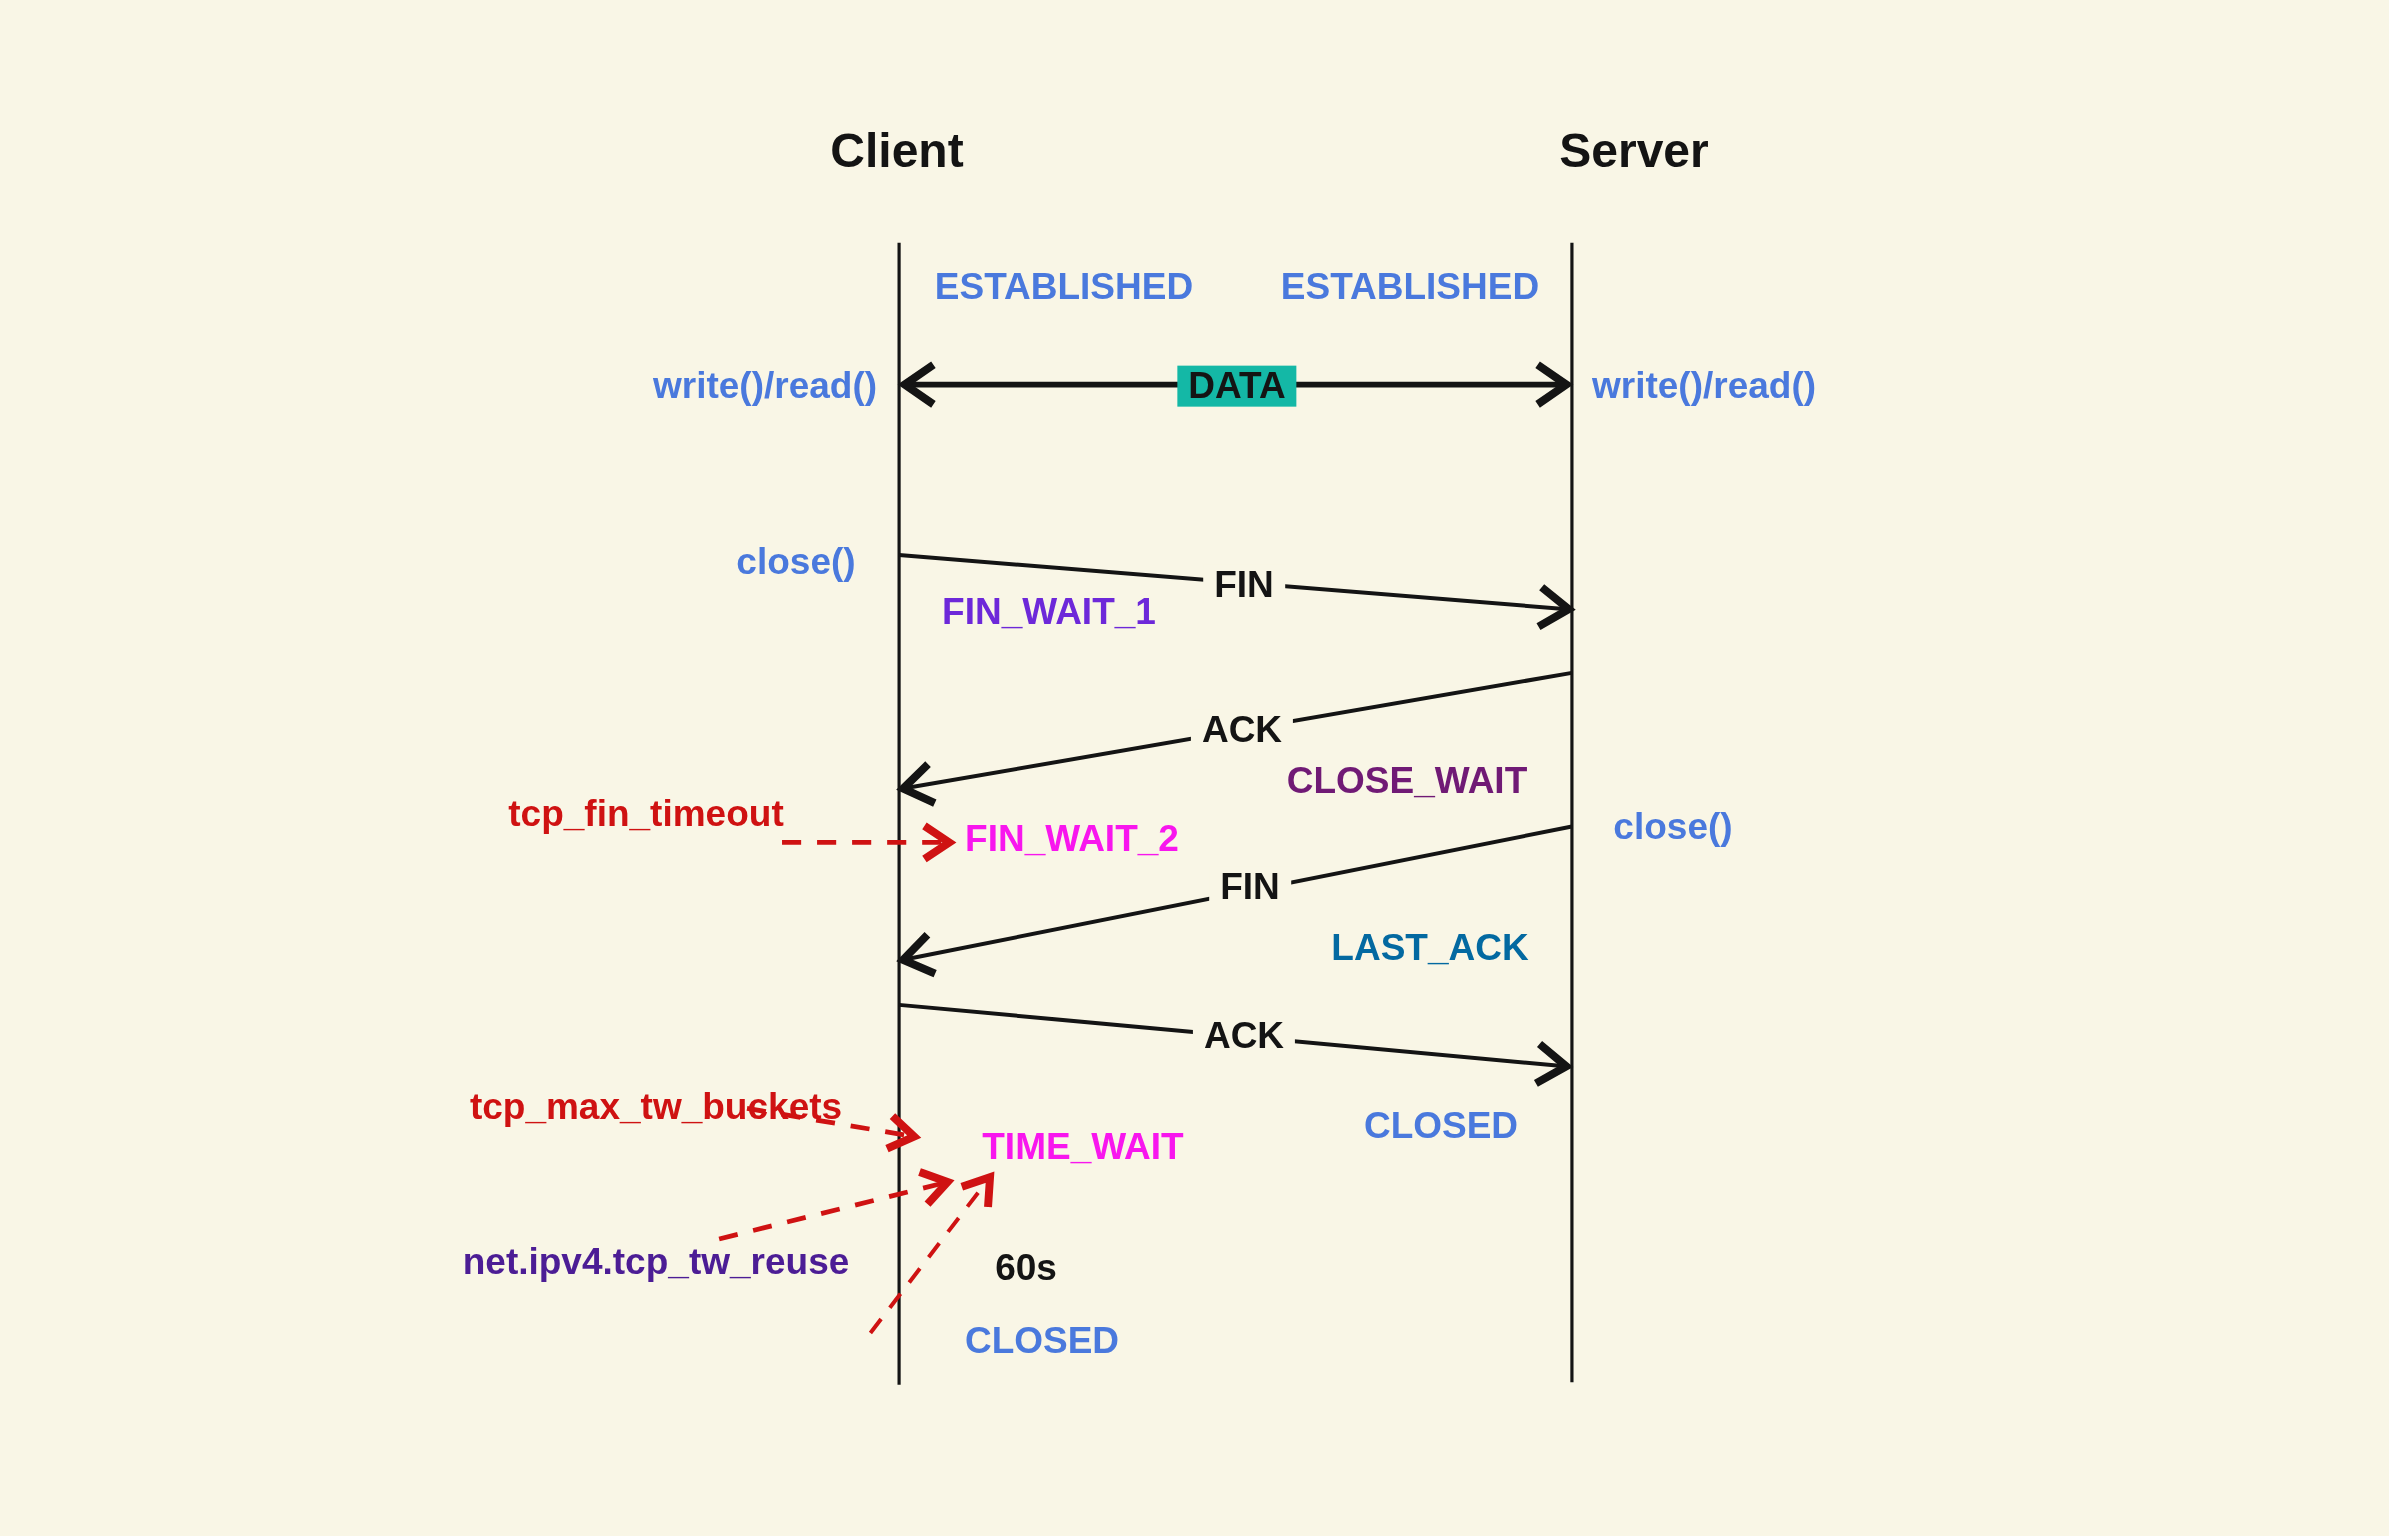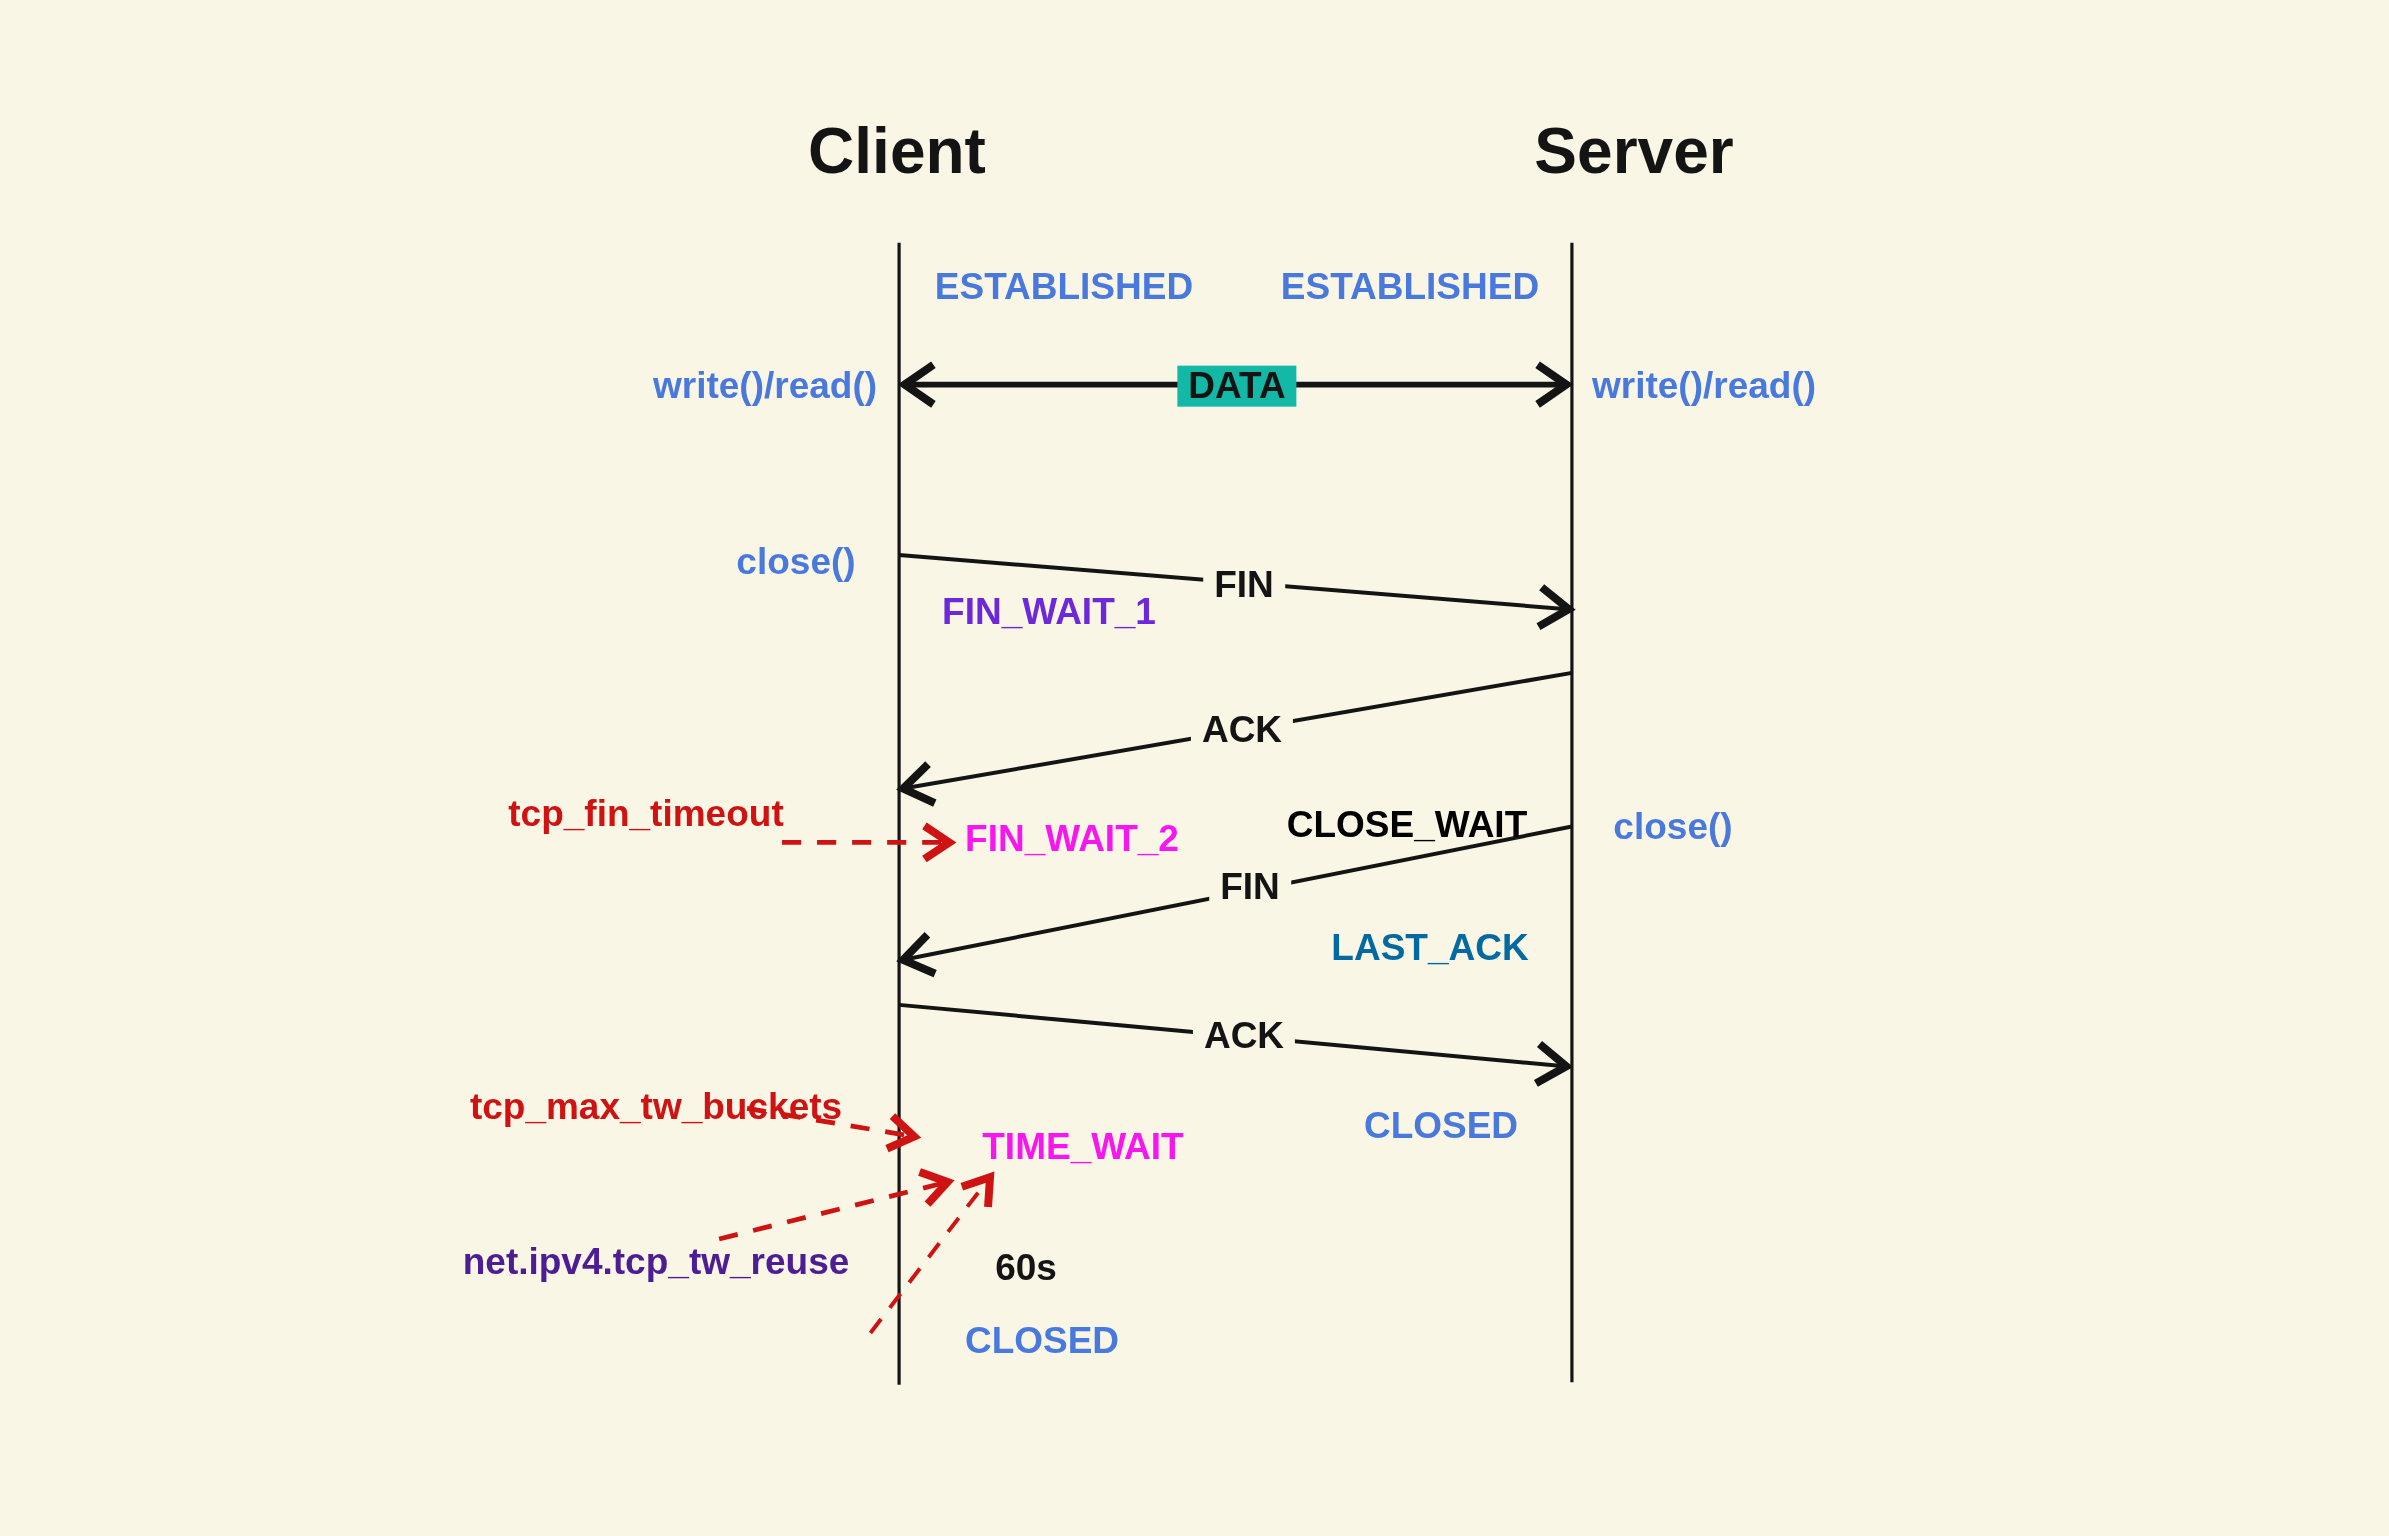--- a/index.html
+++ b/index.html
@@ -11,21 +11,21 @@
   }
   #stage{position:relative;width:2389px;height:1536px;}
   #wires{position:absolute;left:0;top:0;width:2389px;height:1536px;}
   .label{
     position:absolute;
     transform:translate(-50%,-50%);
     white-space:nowrap;
     font-weight:700;
     line-height:1.1;
   }
-  .title{font-size:64px;}
+  .title{font-size:48px;}
   .state{font-size:37px;}
   .func{font-size:37px;}
   .msg{font-size:37px;background:#f9f6e6;padding:0 11px;}
   .note{font-size:37px;}
   .plain{font-size:37px;}
 </style>
 </head>
 <body style="background: rgb(249, 246, 230);">
 
 <div id="stage">
@@ -67,21 +67,21 @@
 
   <div class="label func" style="left: 765px; top: 386px; color: rgb(74, 121, 221);">write()/read()</div>
   <div class="label msg" style="left: 1237px; top: 386px; color: rgb(20, 20, 20); background: #14b8a6;">DATA</div>
   <div class="label func" style="left: 1704px; top: 386px; color: rgb(74, 121, 221);">write()/read()</div>
 
   <div class="label func" style="left: 796px; top: 562px; color: rgb(74, 121, 221);">close()</div>
   <div class="label msg" style="left: 1244px; top: 585px; color: rgb(20, 20, 20); background: rgb(249, 246, 230);">FIN</div>
   <div class="label state" style="left: 1049px; top: 612px; color: #6d28d9;">FIN_WAIT_1</div>
 
   <div class="label msg" style="left: 1242px; top: 730px; color: rgb(20, 20, 20); background: rgb(249, 246, 230);">ACK</div>
-  <div class="label state" style="left: 1407px; top: 825px; color: #000000;">CLOSE_WAIT</div>
+  <div class="label state" style="left: 1407px; top: 781px; color: #701a75;">CLOSE_WAIT</div>
 
   <div class="label note" style="left: 646px; top: 814px; color: rgb(207, 18, 18);">tcp_fin_timeout</div>
   <div class="label state" style="left: 1072px; top: 839px; color: rgb(248, 22, 238);">FIN_WAIT_2</div>
   <div class="label func" style="left: 1673px; top: 827px; color: rgb(74, 121, 221);">close()</div>
 
   <div class="label msg" style="left: 1250px; top: 887px; color: rgb(20, 20, 20); background: rgb(249, 246, 230);">FIN</div>
   <div class="label state" style="left: 1430px; top: 948px; color: #0369a1;">LAST_ACK</div>
 
   <div class="label msg" style="left: 1244px; top: 1036px; color: rgb(20, 20, 20); background: rgb(249, 246, 230);">ACK</div>
   <div class="label state" style="left: 1441px; top: 1126px; color: rgb(74, 121, 221);">CLOSED</div>

